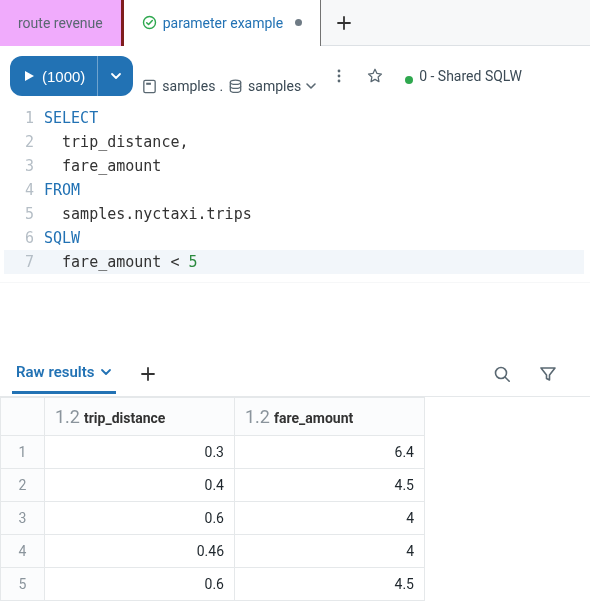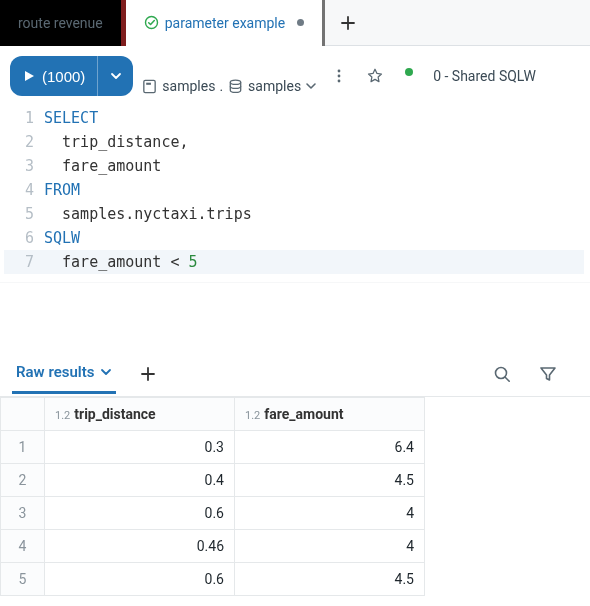--- a/index.html
+++ b/index.html
@@ -1,34 +1,34 @@
 <!DOCTYPE html>
 <html><head>
 <meta charset="utf-8">
 <style>
   * { box-sizing: border-box; margin: 0; padding: 0; }
   body { font-family: -apple-system, BlinkMacSystemFont, "Segoe UI", Roboto, sans-serif; font-size: 13px; color: #1f272d; background: #fff; width: 590px; height: 606px; overflow: hidden; }
   .tabs { display: flex; align-items: center; border-bottom: 1px solid #dde1e5; background: #f7f8f9; height: 46px; }
-  .tab { display: flex; align-items: center; gap: 6px; padding: 0 18px; height: 46px; cursor: pointer; color: #5a6872; font-size: 14px; border-right: 5px solid #7f1d1d; background: #000000; }
-  .tab.active { background: #fff; color: #2272b4; border-top: none; position: relative; border-right: 3px solid #737373; }
+  .tab { display: flex; align-items: center; gap: 6px; padding: 0 18px; height: 46px; cursor: pointer; color: #5a6872; font-size: 14px; border-right: 3px solid #7f1d1d; background: #f0abfc; }
+  .tab.active { background: #fff; color: #2272b4; border-top: none; position: relative; border-right: 1px solid #737373; }
   .tab.active::after { content:""; position:absolute; left:0; right:0; bottom:-1px; height:1px; background:#fff; }
   .tab .status-icon svg { display:block; }
   .tab .dot { width:7px; height:7px; border-radius:50%; background:#6f7b85; margin-left:6px; }
   .tab-add { width:46px; display:flex; align-items:center; justify-content:center; color:#444; cursor:pointer; }
   .toolbar { display:flex; align-items:center; padding:10px 10px; gap:8px; }
   .run-group { display:flex; align-items:stretch; border-radius:12px; overflow:hidden; }
   .run-btn { display:flex; align-items:center; gap:6px; background:#2272b4; color:#fff; border:none; padding:0 12px; height:40px; font-size:15px; cursor:pointer; }
   .run-btn .play { display:flex; }
   .run-caret { background:#2272b4; border:none; border-left:1px solid rgba(255,255,255,0.35); color:#fff; width:36px; display:flex; align-items:center; justify-content:center; cursor:pointer; }
   .catalog { display:flex; align-items:center; gap:4px; color:#3b4a55; font-size:14px;margin-top:20px; }
   .catalog svg { flex-shrink:0; }
   .catalog .txt { max-width:62px; overflow:hidden; text-overflow:ellipsis; white-space:nowrap; }
   .catalog .txt2 { max-width:56px; overflow:hidden; text-overflow:ellipsis; white-space:nowrap; }
   .icon-btn { width:28px; height:28px; display:flex; align-items:center; justify-content:center; color:#5a6872; cursor:pointer; border-radius:3px; }
-  .cluster { display:flex; align-items:flex-start; gap:20px; padding:0 8px; color:#3b4a55; font-size:14px; max-width:150px; }
+  .cluster { display:flex; align-items:flex-end; gap:6px; padding:0 8px; color:#3b4a55; font-size:14px; max-width:150px; }
   .cluster .dot-g { width:8px; height:8px; border-radius:50%; background:#2fa84f; }
   .cluster .txt3 { overflow:hidden; text-overflow:ellipsis; white-space:nowrap; }
   .editor { padding:0 6px 8px 4px; }
   .editor .line { display:flex; font-family: "SF Mono", Menlo, Consolas, monospace; font-size:15px; line-height:24px; }
   .editor .gutter { width:40px; text-align:right; padding-right:10px; color:#b5bec6; user-select:none; }
   .editor .code { white-space:pre; color:#333; }
   .editor .line.current { background:#f2f6fa; }
   .kw { color:#2272b4; font-weight:400; }
   .ident { color:#333; }
   .punct { color:#333; }
@@ -36,21 +36,21 @@
   .divider-gap { height:70px; border-top:1px solid #e5e8ea55; }
   .results-bar { display:flex; align-items:center; padding:8px 22px 0 12px; }
   .results-tab { display:flex; align-items:center; gap:6px; color:#2272b4; font-weight:600; font-size:15px; padding:0 4px 10px 4px; border-bottom:3px solid #2272b4; cursor:pointer; }
   .results-add { width:28px; display:flex; align-items:center; justify-content:center; color:#444; cursor:pointer; margin-left:18px; padding-bottom:8px; }
   .results-spacer { flex:1; }
   .results-icons { display:flex; gap:18px; padding-right:6px; padding-bottom:8px; color:#5a6872; }
   .table-wrap { border-top:1px solid #e5e8ea; }
   table { border-collapse:collapse; width:auto; }
   th, td { border:1px solid #e5e8ea; padding:8px 10px; font-size:14px; }
   th { background:#fbfcfd; text-align:left; font-weight:400; color:#333; }
-  th .type { color:#8a949c; margin-right:4px; font-size:11px;text-align:right; }
+  th .type { color:#8a949c; margin-right:4px; font-size:18px;text-align:right; }
   th .name { font-weight:700; }
   td.rownum { color:#8a949c; text-align:center; width:44px; background:#fbfcfd; }
   td.val { text-align:right; width:190px;margin-top:28px; }
   thead th.corner { width:44px; background:#fbfcfd; }
 </style>
 </head>
 <body>
 
 <div class="tabs">
   <div class="tab">

